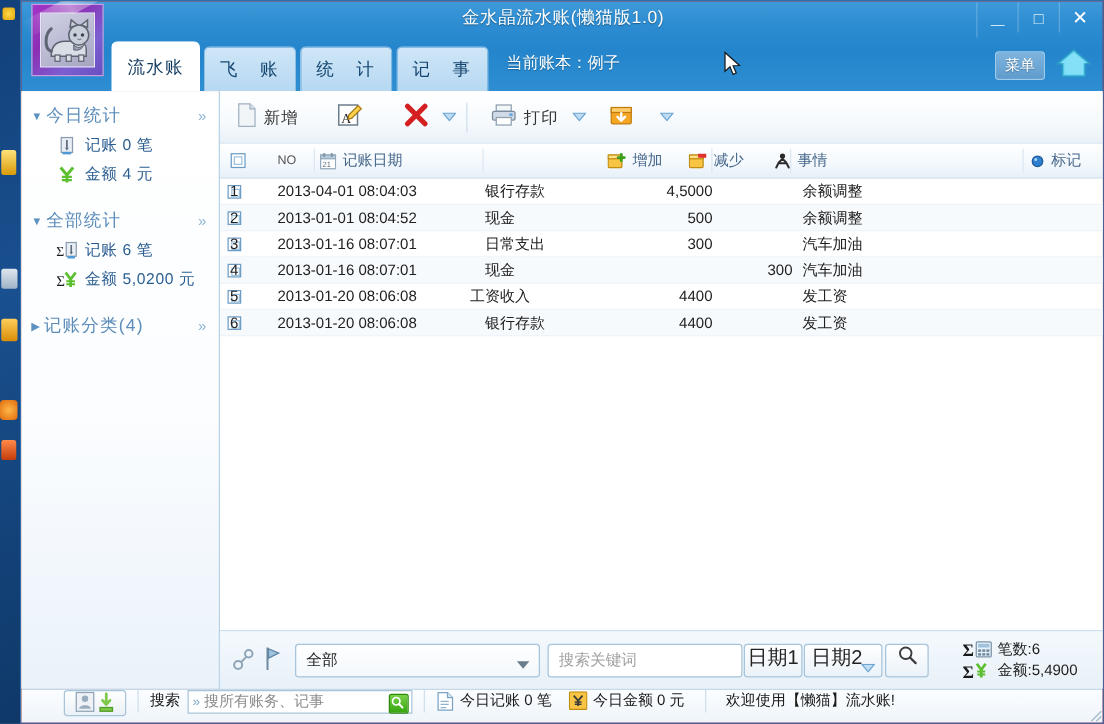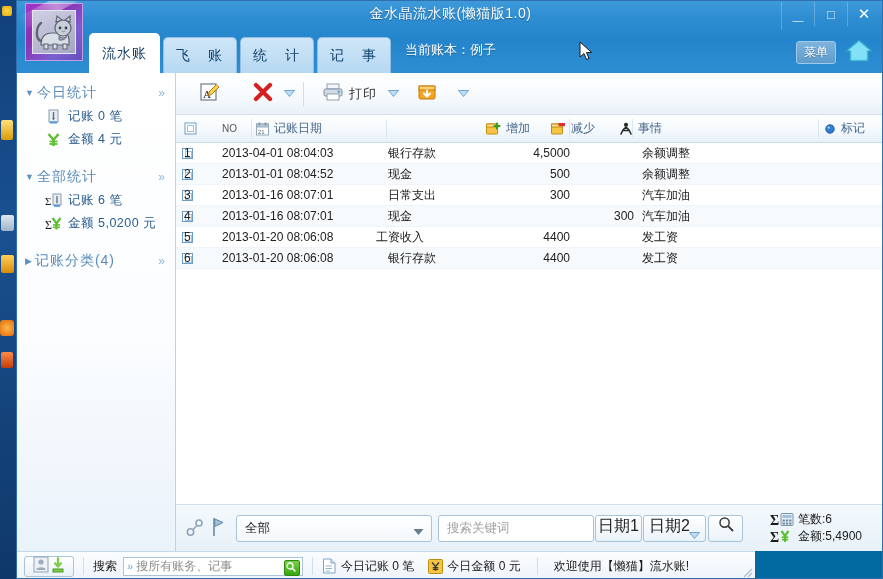--- a/index.html
+++ b/index.html
@@ -10,21 +10,21 @@
     background:#1b4f8a;
   }
   
   #desktop{
     position:absolute;left:0;top:0;width:16px;height:579px;
     background:linear-gradient(160deg,#12407a 0%,#19508f 40%,#0f3868 100%);
   }
   #desktop .dot{position:absolute;width:10px;height:10px;}
   #app{
     position:absolute;left:16px;top:0;width:867px;height:579px;
-    background:#0369a1;
+    background:#b91c1c;
     border:1px solid #2f6fae;
     box-sizing:border-box;
     overflow:hidden;
   }
   
   #titlebar{
     position:absolute;left:0;top:0;width:867px;height:72px;
     background:linear-gradient(180deg,#3e9ada 0%,#2f8ed2 22%,#2485cc 55%,#2f8ed2 100%);
   }
   .app-title{
@@ -160,24 +160,24 @@
     position:absolute;top:10px;height:27px;
     background:linear-gradient(180deg,#ffffff,#eaf2f9);
     border:1px solid #a7c4da;border-radius:3px;box-sizing:border-box;
     display:flex;align-items:flex-start;justify-content:center;font-size:16px;color:#222;cursor:default;
   }
   .sumbox{position:absolute;right:6px;top:6px;width:108px;}
   .sumline{display:flex;align-items:center;height:17px;font-size:12px;color:#1c1c1c;}
   .sumline .ico{margin-right:3px;display:inline-flex;}
   
   #statusbar{
-    position:absolute;left:0;top:550px;width:738px;height:29px;
+    position:absolute;left:0;top:550px;width:867px;height:29px;
     background:linear-gradient(180deg,#fbfdff 0%,#eef4fa 100%);
     border-top:1px solid #c4d9e9;box-sizing:border-box;
-    display:flex;align-items:center;
+    display:flex;align-items:flex-start;padding-left:27px;
   }
   #statusbar .sb-sep{width:1px;height:18px;background:#cfdfec;margin:0 9px;}
   .sb-item{display:flex;align-items:center;font-size:12px;color:#1a1a1a;white-space:nowrap;}
   .sb-item .ico{margin-right:4px;display:inline-flex;}
   .sb-search{
     width:180px;height:19px;border:1px solid #aac4d8;background:#fff;
     box-sizing:border-box;display:flex;align-items:center;position:relative;
     font-size:12px;color:#8c8c8c;padding-left:3px;
   }
   .sb-search .gg{color:#7fa9cc;margin-right:3px;font-size:11px;}
@@ -327,20 +327,29 @@
           <span class="tri">▶</span>
           <span class="txt">记账分类(4)</span>
           <span class="chev">»</span>
         </div>
       </div>
     </div>
 
     <div id="main">
 
       <div id="toolbar">
+        <div class="tb-btn">
+          <span>
+            <svg width="17" height="20" viewBox="0 0 17 20">
+              <path d="M2 1 L11 1 L15 5 L15 19 L2 19 Z" fill="#f2f5f8" stroke="#9fb0c0" stroke-width="1"></path>
+              <path d="M11 1 L11 5 L15 5" fill="#dbe4ec" stroke="#9fb0c0" stroke-width="1"></path>
+            </svg>
+          </span>
+          <span class="lbl">新增</span>
+        </div>
         <div class="tb-btn" style="margin-left:16px;">
           <span>
             <svg width="22" height="22" viewBox="0 0 22 22">
               <rect x="2" y="3" width="15" height="16" fill="#ffffff" stroke="#6d7d8c" stroke-width="1.2"></rect>
               <text x="4" y="17" font-size="11" font-family="Liberation Serif, serif" fill="#1a1a1a">A</text>
               <path d="M10 11 L17.5 3.5 L20 6 L12.5 13.5 L9.5 14.5 Z" fill="#ffd24a" stroke="#a3761a" stroke-width="1"></path>
               <path d="M17.5 3.5 L20 6" stroke="#c8901f" stroke-width="1"></path>
             </svg>
           </span>
         </div>

